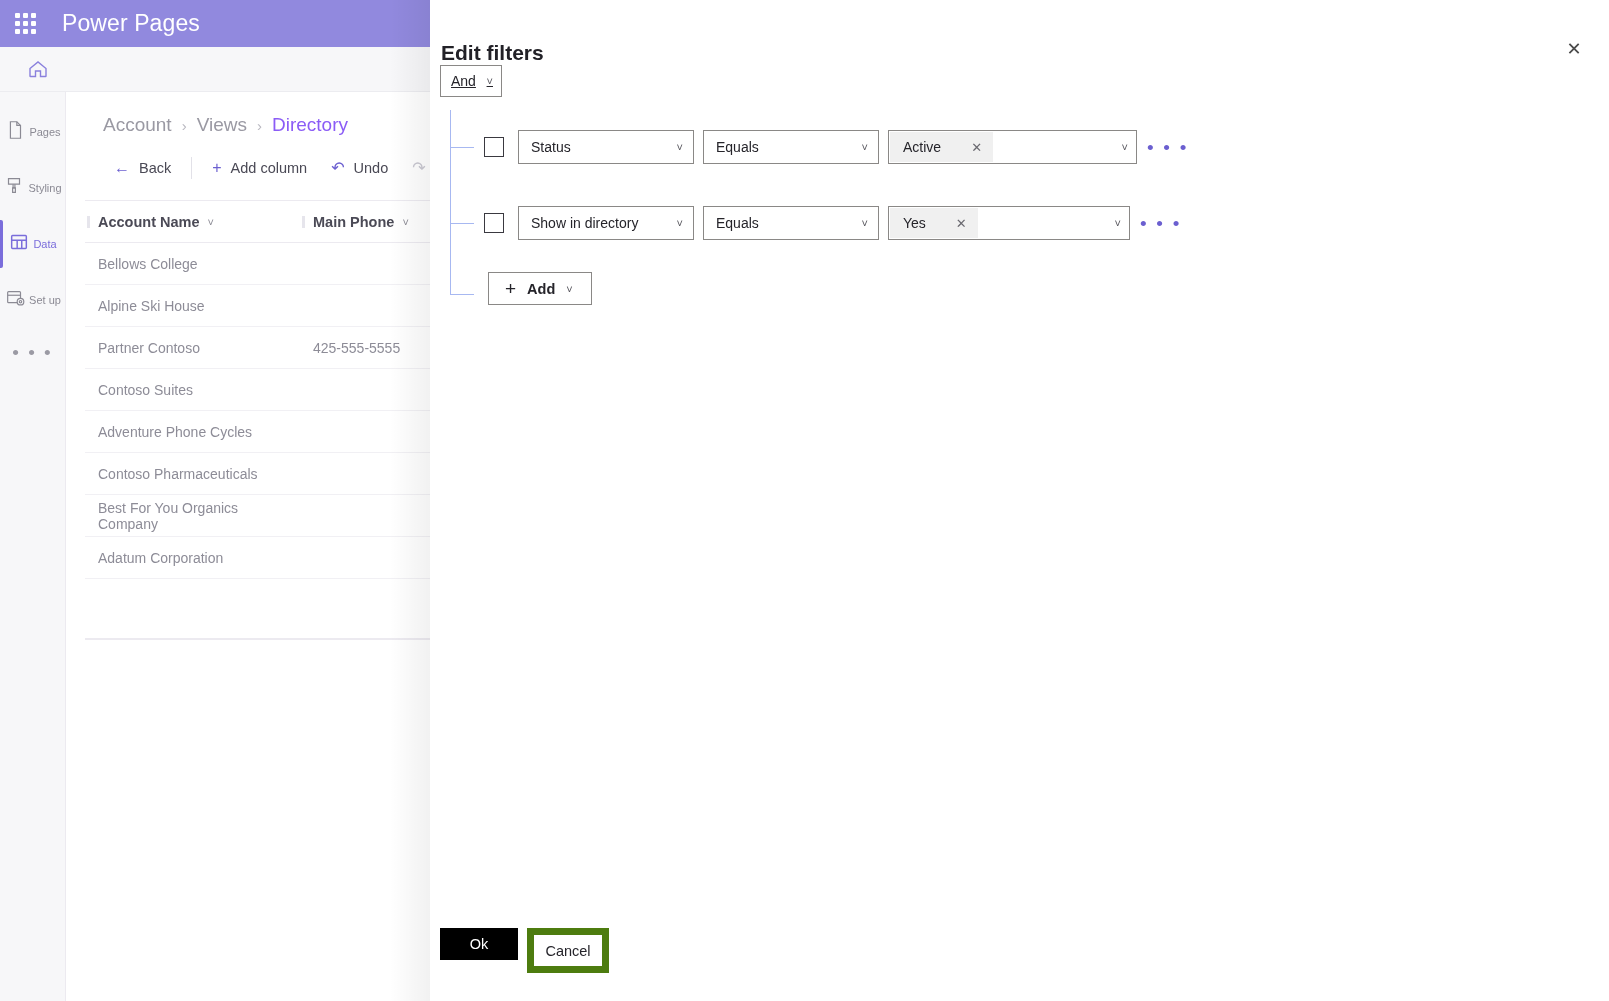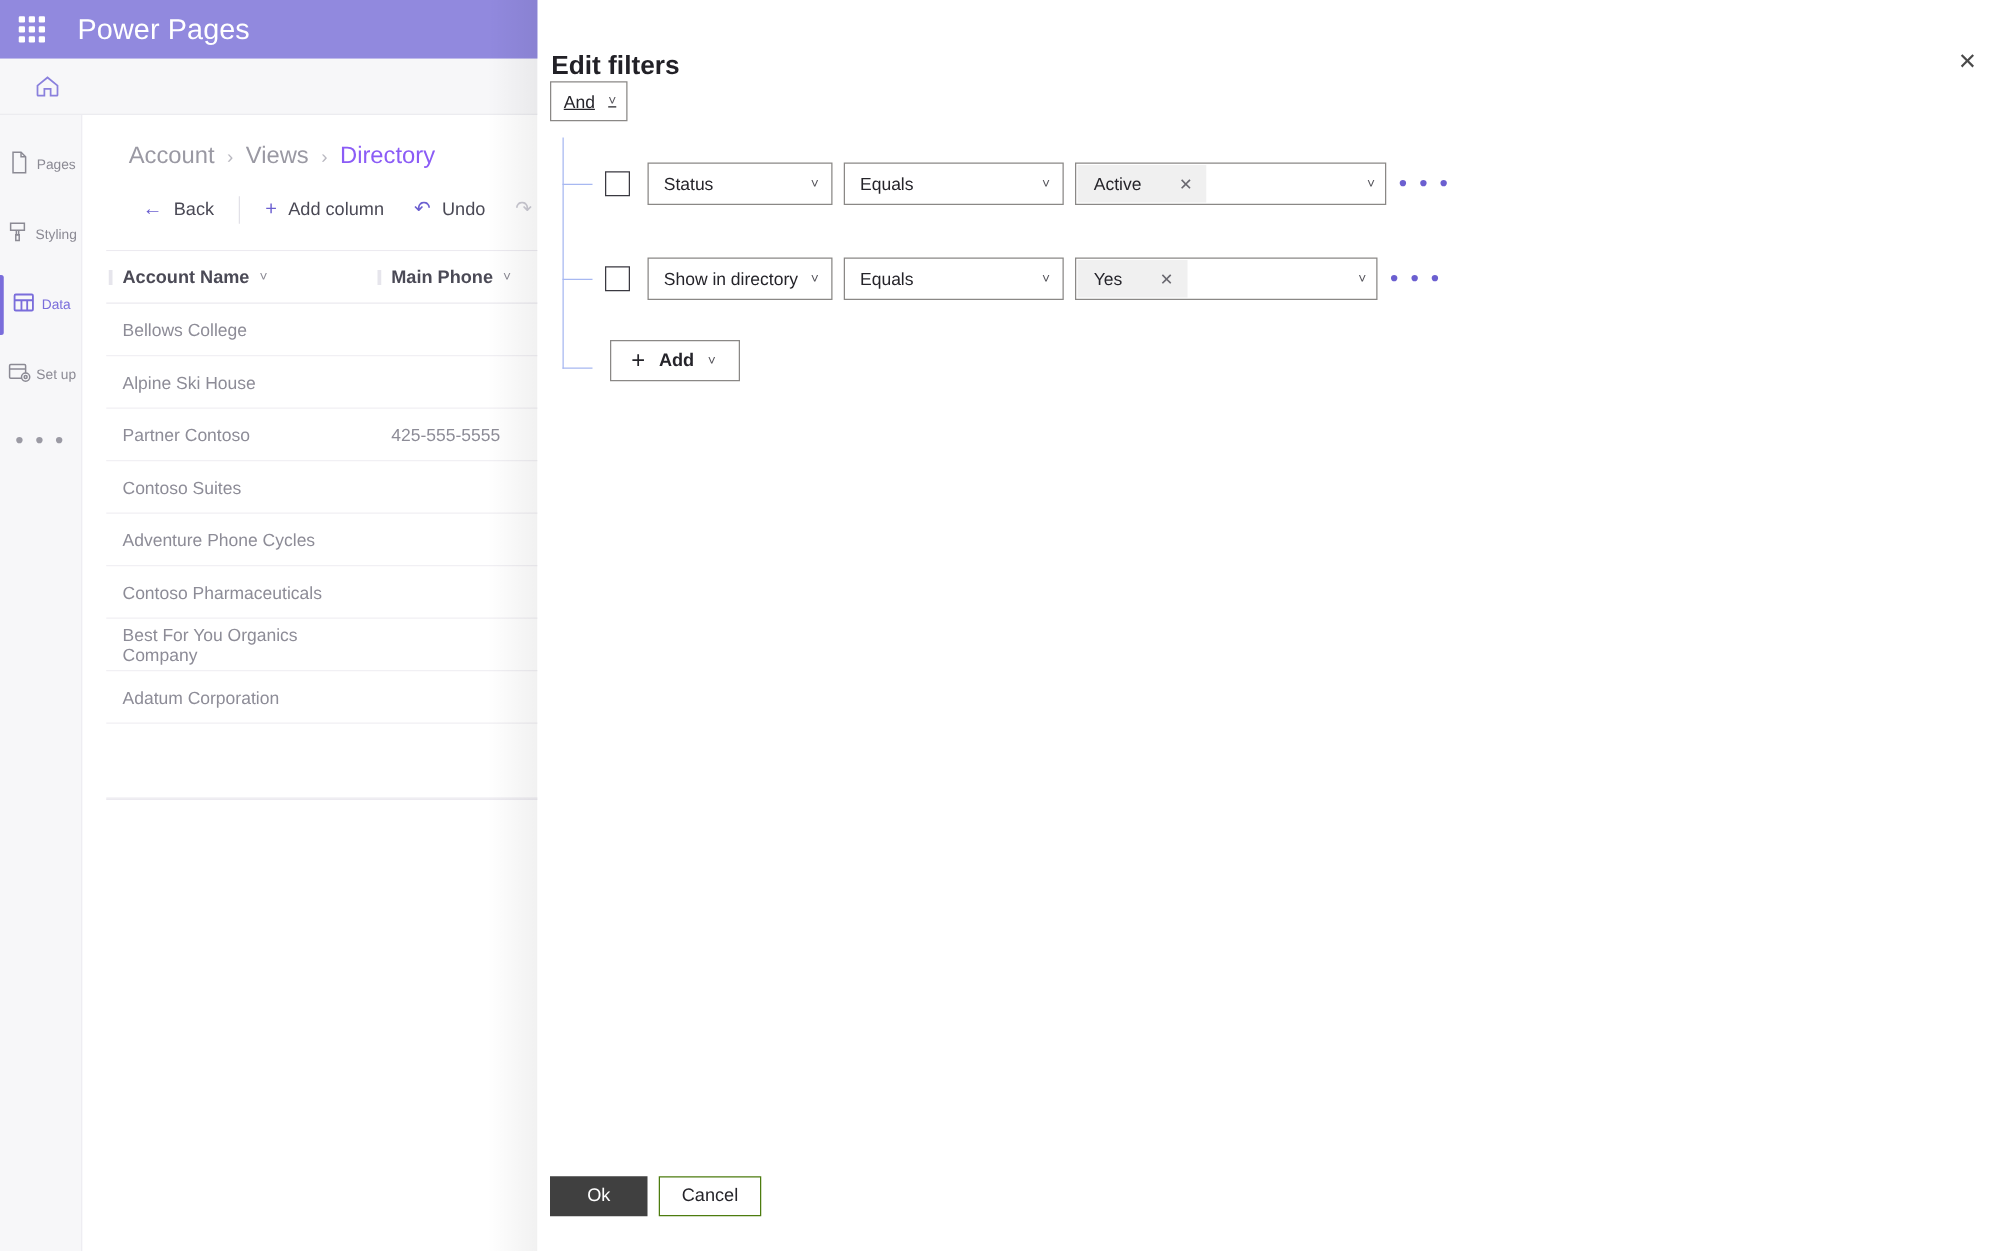--- a/index.html
+++ b/index.html
@@ -145,21 +145,21 @@
   .fcheck {
     width: 20px; height: 20px; border: 1.6px solid #3a3940; background: #fff;
     cursor: pointer; flex: none;
   }
   .fld {
     height: 34px; border: 1px solid #8a8886; background: #fff;
     display: flex; align-items: center; justify-content: space-between;
     padding: 0 10px 0 12px; font-size: 14px; color: #25242a; cursor: pointer;
   }
   .fld .chev { font-size: 11px; color: #56555c; margin-left: 8px; }
-  .w-col { width: 148px; }
+  .w-col { width: 176px; }
   .w-op  { width: 176px; }
   .valfld {
     height: 34px; border: 1px solid #8a8886; background: #fff;
     display: flex; align-items: center; justify-content: space-between;
     padding: 0 8px 0 0; cursor: text;
   }
   .chip {
     display: flex; align-items: center; gap: 30px; background: #f0f0f0;
     height: 30px; padding: 0 11px 0 13px; margin: 0 0 0 1px;
     font-size: 14px; color: #25242a;
@@ -175,26 +175,26 @@
     position: absolute; left: 58px; top: 162px; height: 33px;
     border: 1px solid #8a8886; background: #fff;
     display: flex; align-items: center; gap: 11px; padding: 0 18px 0 16px;
     font-size: 14.5px; font-weight: bold; color: #25242a; cursor: pointer;
   }
   .add-btn .plus { font-size: 19px; font-weight: normal; color: #25242a; line-height: 1; }
   .add-btn .chev { font-size: 11px; font-weight: normal; color: #56555c; }
 
   .panel-footer { position: absolute; left: 10px; bottom: 28px; display: flex; gap: 9px; }
   .btn-primary {
-    width: 78px; height: 32px; background: #404040; color: #fff; border: none;
+    width: 78px; height: 32px; background: #000000; color: #fff; border: none;
     font-size: 14.5px; font-family: inherit; cursor: pointer;
   }
   .btn-default {
-    width: 82px; height: 32px; background: #fff; color: #25242a;
-    border: 1px solid #4d7c0f; font-size: 14.5px; font-family: inherit; cursor: pointer;
+    width: 82px; height: 45px; background: #fff; color: #25242a;
+    border: 7px solid #4d7c0f; font-size: 14.5px; font-family: inherit; cursor: pointer;
   }
 </style>
 </head>
 <body>
 
 <div id="app">
 
   <div class="bg-app">
 
     <div class="topbar">

